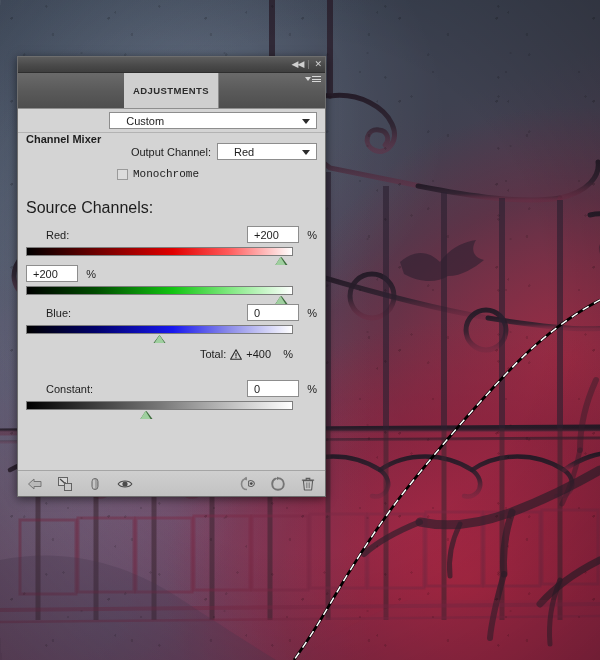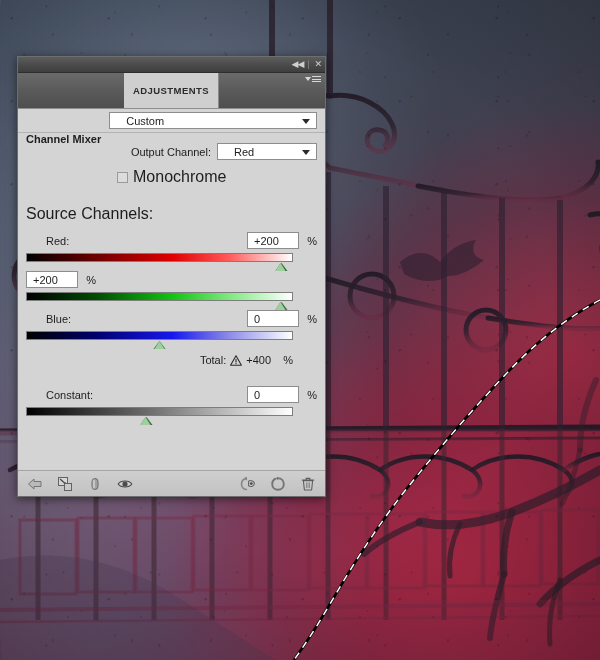--- a/index.html
+++ b/index.html
@@ -136,21 +136,21 @@
 
   
   #body { padding: 7px 8px 0 8px; }
 
   #outrow { display: flex; align-items: center; justify-content: flex-end; gap: 6px; margin-top: 3px; }
   #outlabel { font-size: 11px; }
   #output-combo { width: 100px; }
 
   #monorow { display: flex; align-items: center; gap: 5px; margin: 8px 0 0 91px; }
   .cbox { width: 11px; height: 11px; background: #dcdcdc; border: 1px solid #9a9a9a; }
-  #mono-label { font-size: 16px; }
+  #mono-label { font-size: 11px; font-family: Liberation Mono, monospace; }
 
   #src-label { margin-top: 19px; font-size: 16px; }
 
   
   .srow { margin-top: 9px; }
   .shead { display: flex; align-items: center; height: 17px; }
   .sname { font-size: 11px; flex: 1; padding-left: 20px; }
   .sfield {
     width: 52px; height: 17px; background: #fff; border: 1px solid #8d8d8d;
     font-size: 11px; display: flex; align-items: center; padding-left: 6px;

